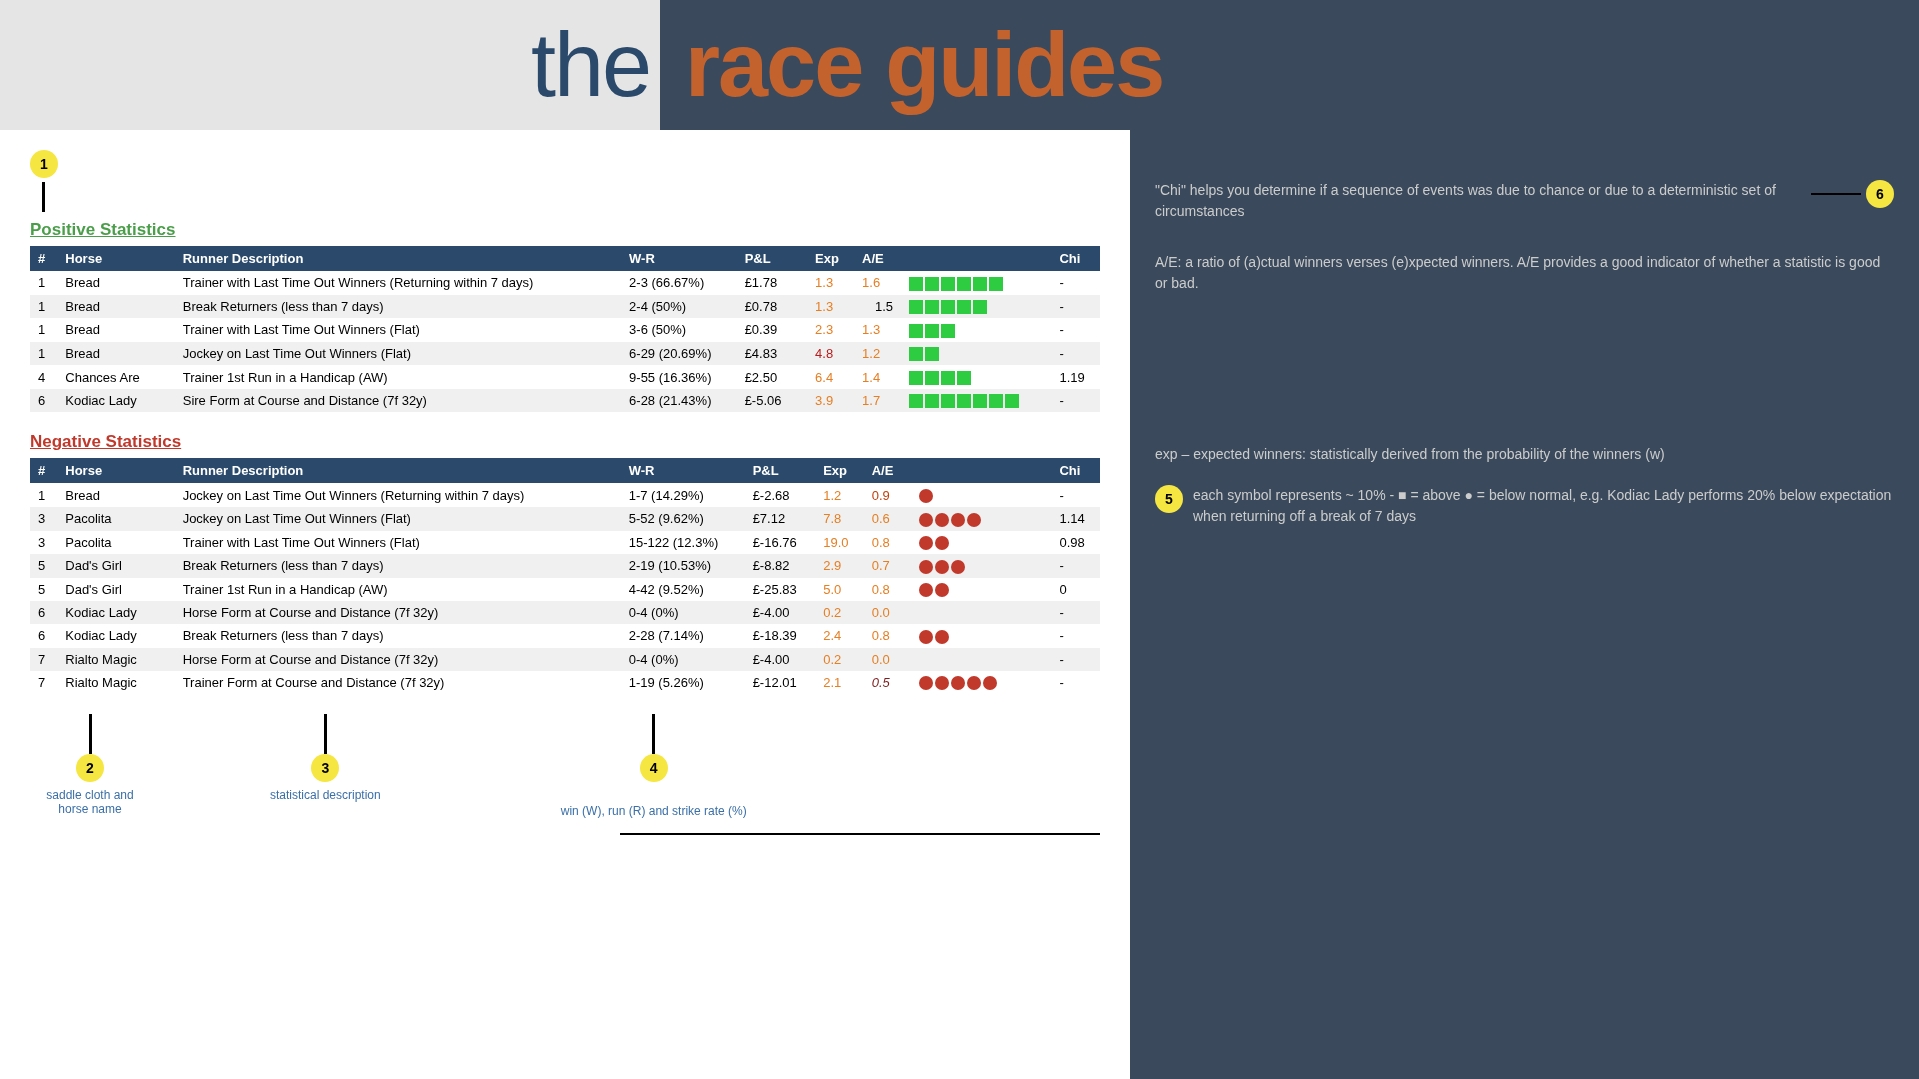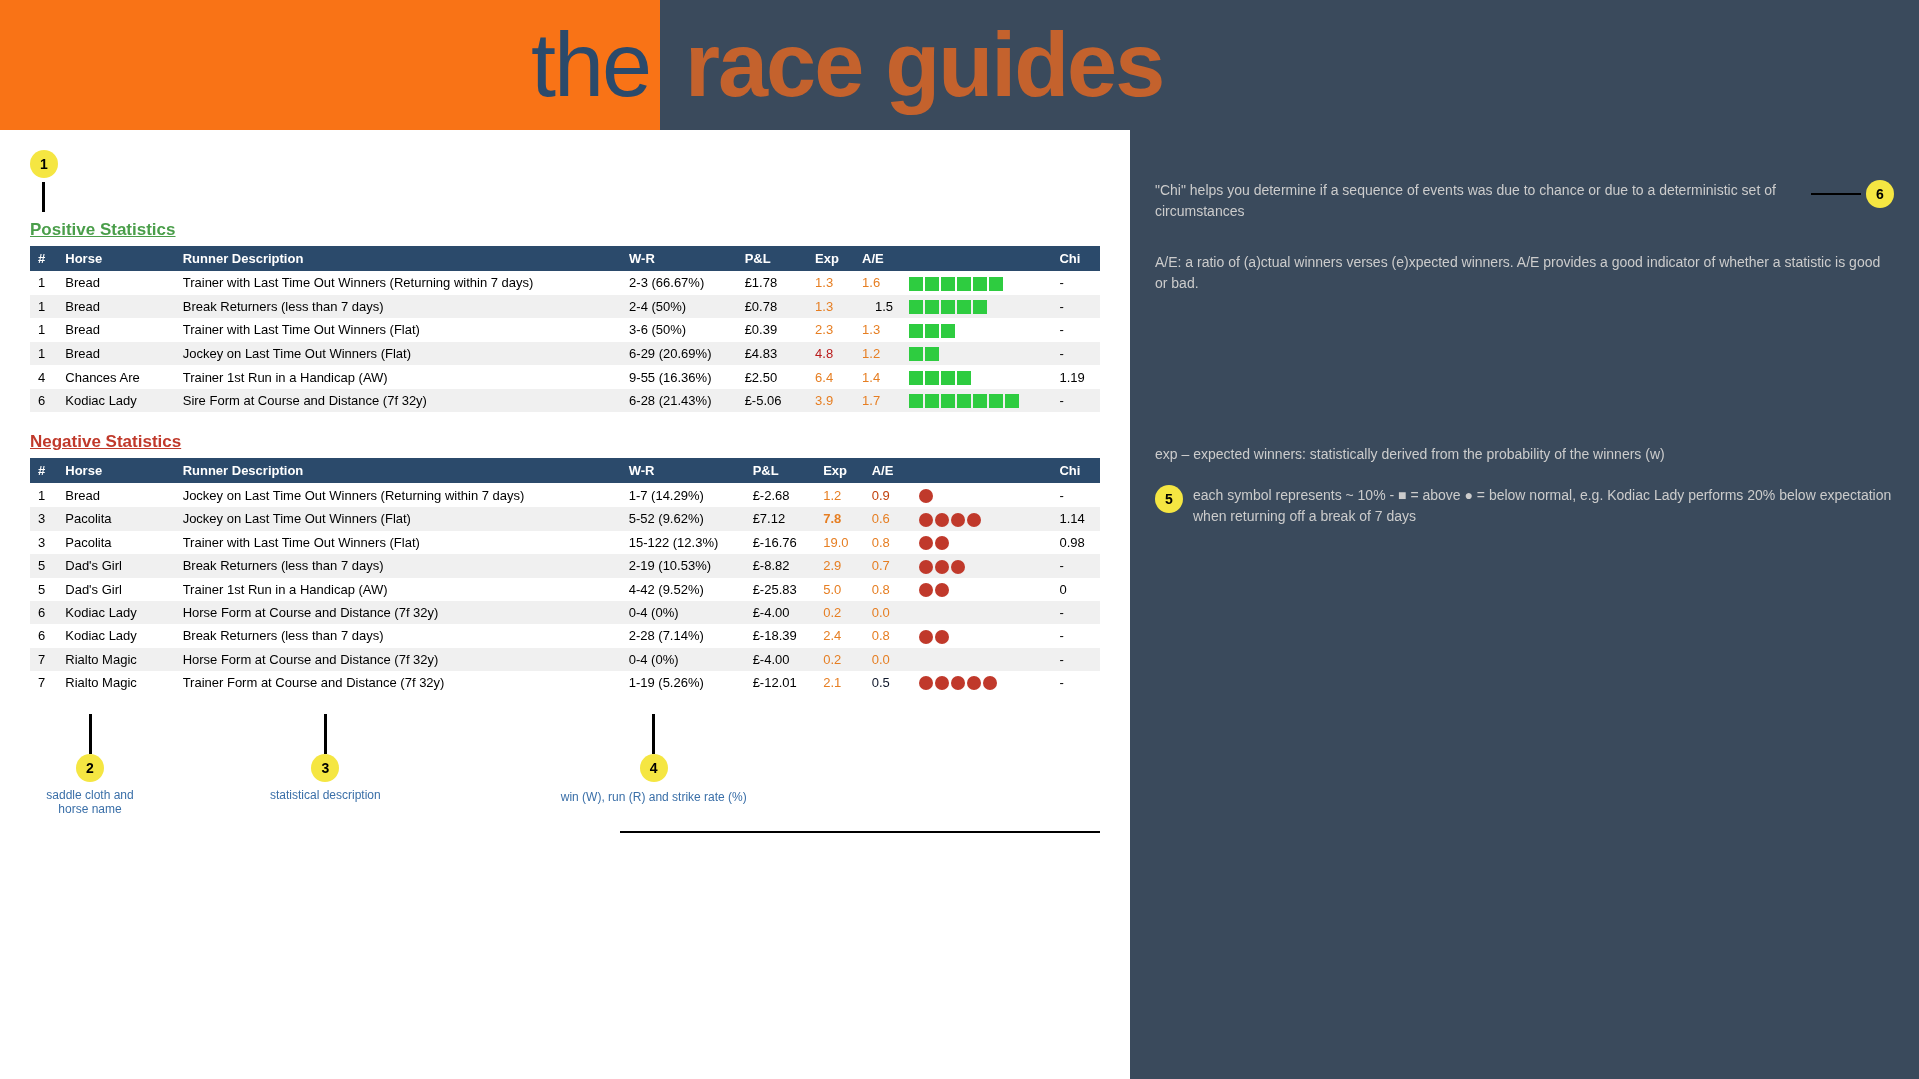--- a/index.html
+++ b/index.html
@@ -13,21 +13,21 @@
     }
 
     
     .header {
       display: flex;
       height: 130px;
       background: #fff;
     }
     .header-left {
       width: 660px;
-      background: #f97316;
+      background: #e5e5e5;
       display: flex;
       align-items: center;
       justify-content: flex-end;
       padding-right: 10px;
       font-size: 90px;
       font-weight: 300;
       color: #2b4a6b;
       letter-spacing: -2px;
     }
     .header-right {
@@ -275,21 +275,21 @@
     <td style="color:#c2410c;">0.9</td>
     <td><span class="red-dot"></span></td>
     <td>-</td>
   </tr>
           <tr>
     <td>3</td>
     <td>Pacolita</td>
     <td>Jockey on Last Time Out Winners (Flat)</td>
     <td>5-52 (9.62%)</td>
     <td>£7.12</td>
-    <td style="color:#e67e22;font-weight:bold;">7.8</td>
+    <td style="color:#e67e22;">7.8</td>
     <td style="color:#e67e22;margin-top:12px;">0.6</td>
     <td><span class="red-dot"></span><span class="red-dot"></span><span class="red-dot"></span><span class="red-dot"></span></td>
     <td>1.14</td>
   </tr>
           <tr>
     <td>3</td>
     <td>Pacolita</td>
     <td>Trainer with Last Time Out Winners (Flat)</td>
     <td>15-122 (12.3%)</td>
     <td>£-16.76</td>
@@ -353,21 +353,21 @@
     <td></td>
     <td>-</td>
   </tr>
           <tr>
     <td>7</td>
     <td>Rialto Magic</td>
     <td>Trainer Form at Course and Distance (7f 32y)</td>
     <td>1-19 (5.26%)</td>
     <td>£-12.01</td>
     <td style="color:#e67e22;">2.1</td>
-    <td style="color:#0f172a;">0.5</td>
+    <td style="color:#7f1d1d;font-style:italic;">0.5</td>
     <td><span class="red-dot"></span><span class="red-dot"></span><span class="red-dot"></span><span class="red-dot"></span><span class="red-dot"></span></td>
     <td>-</td>
   </tr>
         </tbody>
     </table>
 
     <div style="display:flex; align-items:flex-start; gap:120px; margin-top:5px;">
 
       <div style="display:flex; flex-direction:column; align-items:center;">
         <div style="width:3px; height:40px; background:#000;"></div>
@@ -377,21 +377,21 @@
 
       <div style="display:flex; flex-direction:column; align-items:center;">
         <div style="width:3px; height:40px; background:#000;"></div>
         <span class="badge">3</span>
         <div style="font-size:12px; color:#3a6fa8; text-align:center; max-width:160px; margin-top:6px;">statistical description</div>
       </div>
 
       <div style="display:flex; flex-direction:column; align-items:center; margin-left:60px;">
         <div style="width:3px; height:40px; background:#000;"></div>
         <span class="badge">4</span>
-        <div style="font-size:12px; color:#3a6fa8; text-align:center; max-width:200px; margin-top:8px;">win (W), run (R) and strike rate (%)</div>
+        <div style="font-size:12px; color:#3a6fa8; text-align:center; max-width:200px; margin-top:22px;">win (W), run (R) and strike rate (%)</div>
       </div>
 
     </div>
 
     <div style="position:relative; margin-top:5px; display:flex; align-items:flex-start;">
       <div style="width:780px; height:2px; background:#000; margin-left:590px; margin-top:10px;"></div>
     </div>
 
   </div>
 

